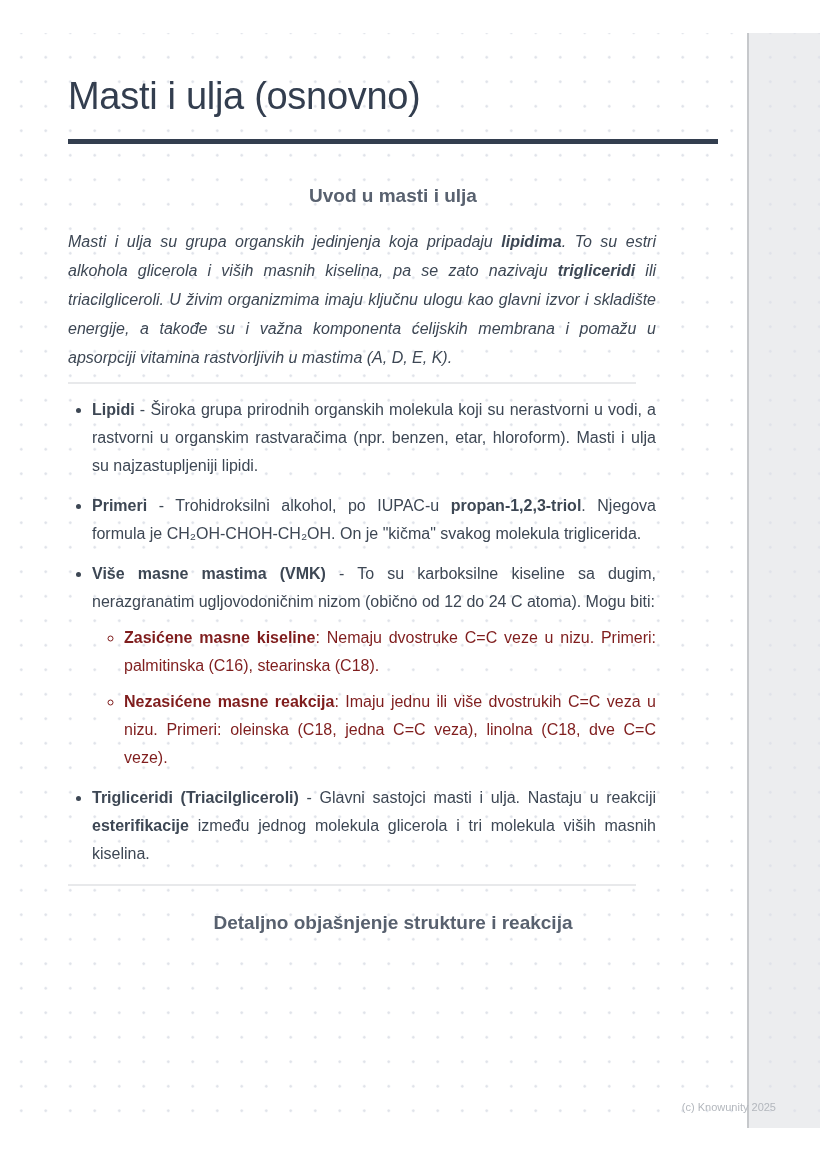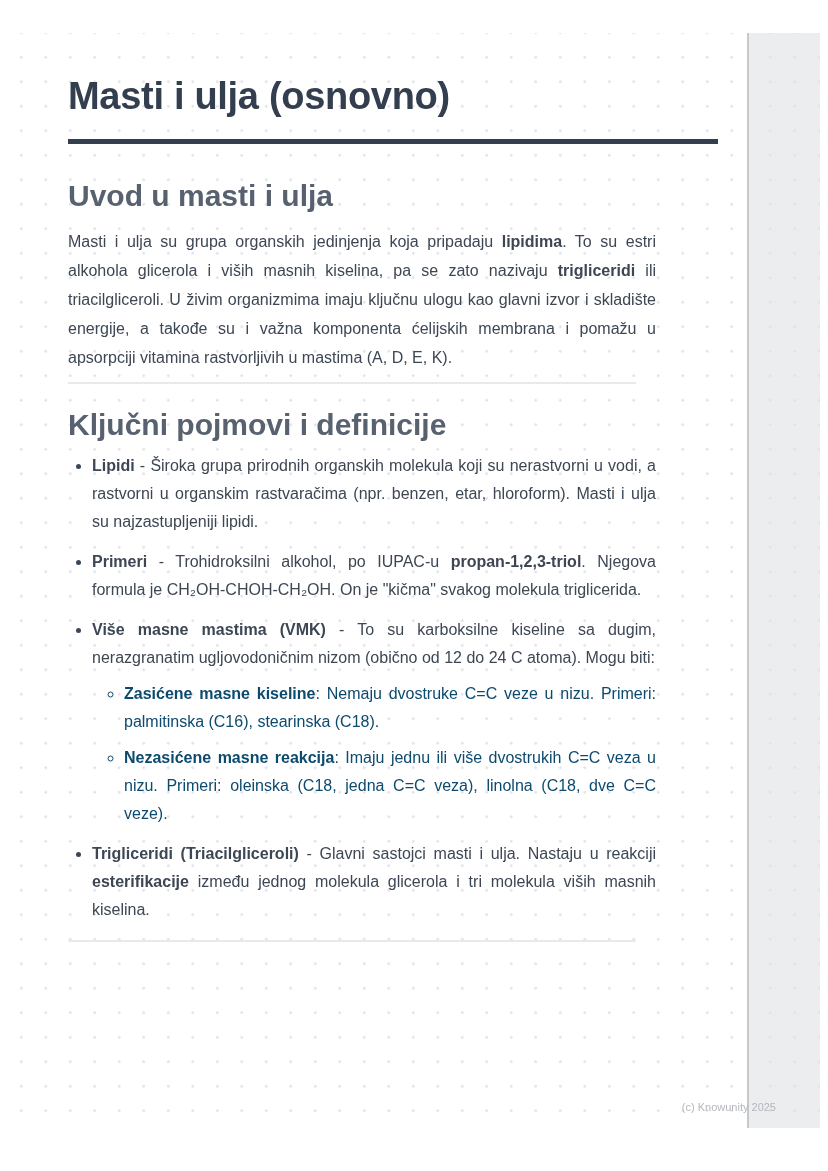--- a/index.html
+++ b/index.html
@@ -41,54 +41,56 @@
   #content {
     position: absolute;
     left: 68px;
     top: 0;
     width: 650px;
   }
   h1 {
     margin: 74px 0 0 0;
     font-size: 38px;
     line-height: 44px;
-    font-weight: 700;
+    font-weight: 400;
     letter-spacing: -0.3px;
     color: #333e4f;
   }
   .title-rule {
     margin-top: 21px;
     width: 650px;
     height: 5px;
     background: #333e4f;
   }
   h2 {
     margin: 0;
-    font-size: 30px;
+    font-size: 19px;
     line-height: 30px;
     font-weight: 600;
     color: #58616f;
+    text-align: center;
   }
   .h2-intro   { margin-top: 37px; }
   .h2-key     { margin-top: 26px; }
   .h2-details { margin-top: 22px; }
   h3 {
     margin: 26px 0 0 0;
     font-size: 19.5px;
     line-height: 26px;
     font-weight: 600;
     color: #5a6471;
   }
   p.body-par {
     margin: 16px 0 0 0;
     width: 588px;
     font-size: 16px;
     line-height: 29px;
     color: #3d4754;
     text-align: justify;
+    font-style: italic;
   }
   .divider {
     margin-top: 10px;
     width: 568px;
     height: 2px;
     background: #e8e9eb;
   }
   .divider-2 { margin-top: 16px; }
   ul.toplist {
     margin: 12px 0 0 0;
@@ -105,21 +107,21 @@
   }
   ul.toplist > li:last-child { margin-bottom: 0; }
   ul.sublist {
     margin: 8px 0 0 0;
     padding: 0 0 0 32px;
     list-style: circle outside;
   }
   ul.sublist > li {
     font-size: 16px;
     line-height: 28px;
-    color: #0c4a6e;
+    color: #7f1d1d;
     text-align: justify;
   }
   ul.sublist > li + li { margin-top: 8px; }
   .b { font-weight: 700; }
   #copyright {
     position: absolute;
     top: 1100px;
     right: 52px;
     font-size: 11px;
     line-height: 14px;
@@ -139,21 +141,20 @@
   <div id="content">
 
     <h1>Masti i ulja (osnovno)</h1>
     <div class="title-rule"></div>
 
     <h2 class="h2-intro">Uvod u masti i ulja</h2>
     <p class="body-par"><span>Masti i ulja su grupa organskih jedinjenja koja pripadaju </span><span class="b">lipidima</span><span>. To su estri alkohola glicerola i viših masnih kiselina, pa se zato nazivaju </span><span class="b">trigliceridi</span><span> ili triacilgliceroli. U živim organizmima imaju ključnu ulogu kao glavni izvor i skladište energije, a takođe su i važna komponenta ćelijskih membrana i pomažu u apsorpciji vitamina rastvorljivih u mastima (A, D, E, K).</span></p>
 
     <div class="divider"></div>
 
-    <h2 class="h2-key">Ključni pojmovi i definicije</h2>
 
     <ul class="toplist">
       <li>
         <span><span class="b">Lipidi</span><span> - Široka grupa prirodnih organskih molekula koji su nerastvorni u vodi, a rastvorni u organskim rastvaračima (npr. benzen, etar, hloroform). Masti i ulja su najzastupljeniji lipidi.</span></span>
       </li>
       <li>
         <span><span class="b">Primeri</span><span> - Trohidroksilni alkohol, po IUPAC-u </span><span class="b">propan-1,2,3-triol</span><span>. Njegova formula je CH₂OH-CHOH-CH₂OH. On je "kičma" svakog molekula triglicerida.</span></span>
       </li>
       <li>
         <span><span class="b">Više masne mastima (VMK)</span><span> - To su karboksilne kiseline sa dugim, nerazgranatim ugljovodoničnim nizom (obično od 12 do 24 C atoma). Mogu biti:</span></span>
@@ -166,19 +167,20 @@
           </li>
         </ul>
       </li>
       <li>
         <span><span class="b">Trigliceridi (Triacilgliceroli)</span><span> - Glavni sastojci masti i ulja. Nastaju u reakciji </span><span class="b">esterifikacije</span><span> između jednog molekula glicerola i tri molekula viših masnih kiselina.</span></span>
       </li>
     </ul>
 
     <div class="divider divider-2"></div>
 
+    <h2 class="h2-details">Detaljno objašnjenje strukture i reakcija</h2>
 
 
   </div>
 
   <div id="copyright">(c) Knowunity 2025</div>
 
 </div>
 
 </body></html>

